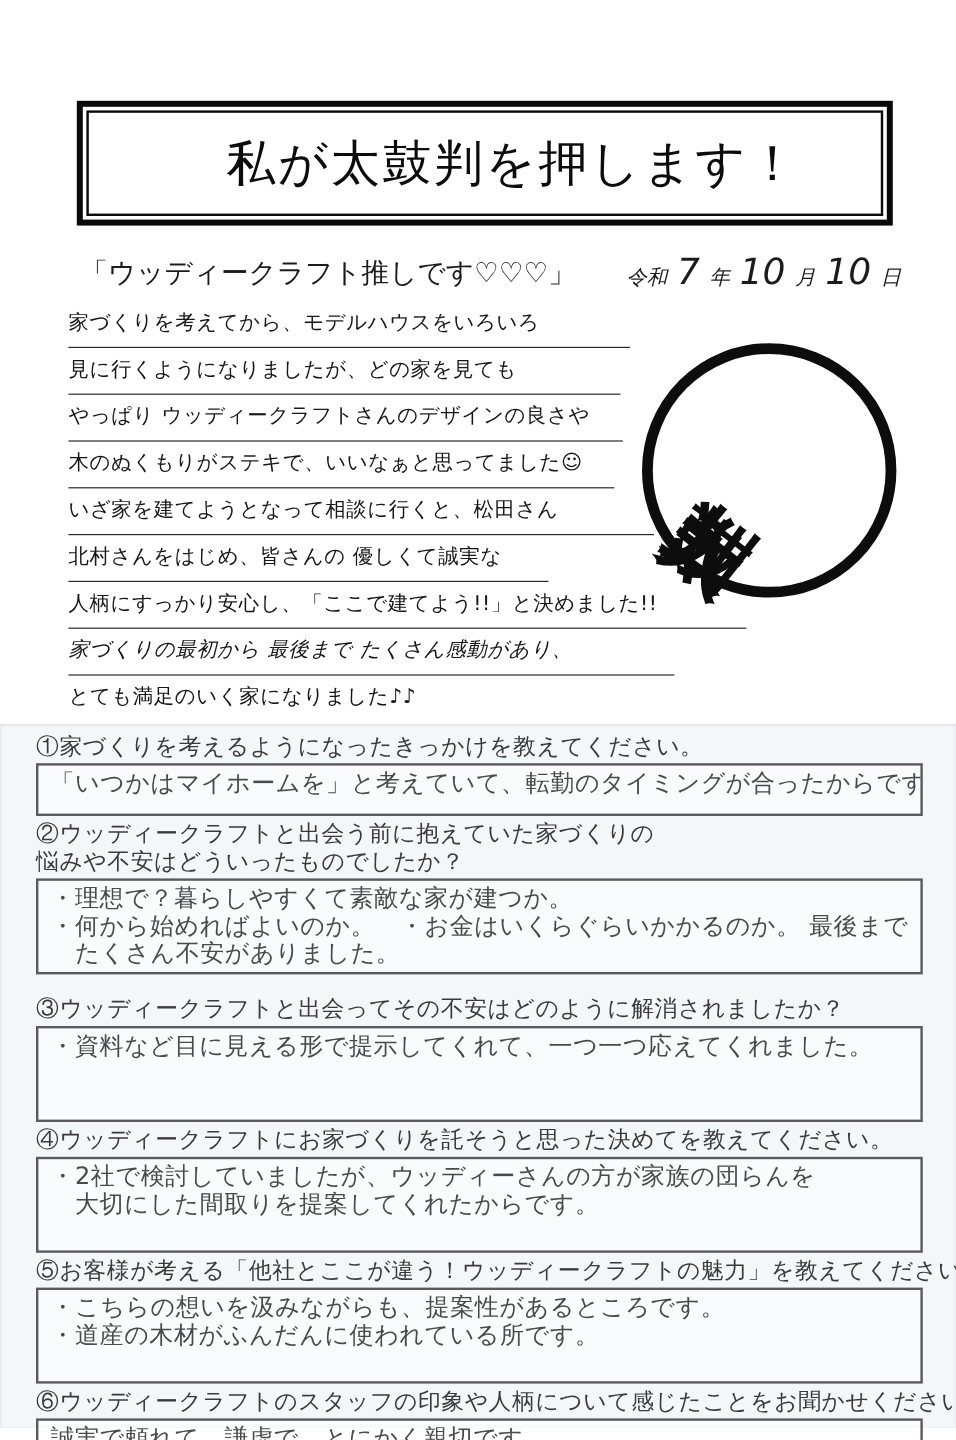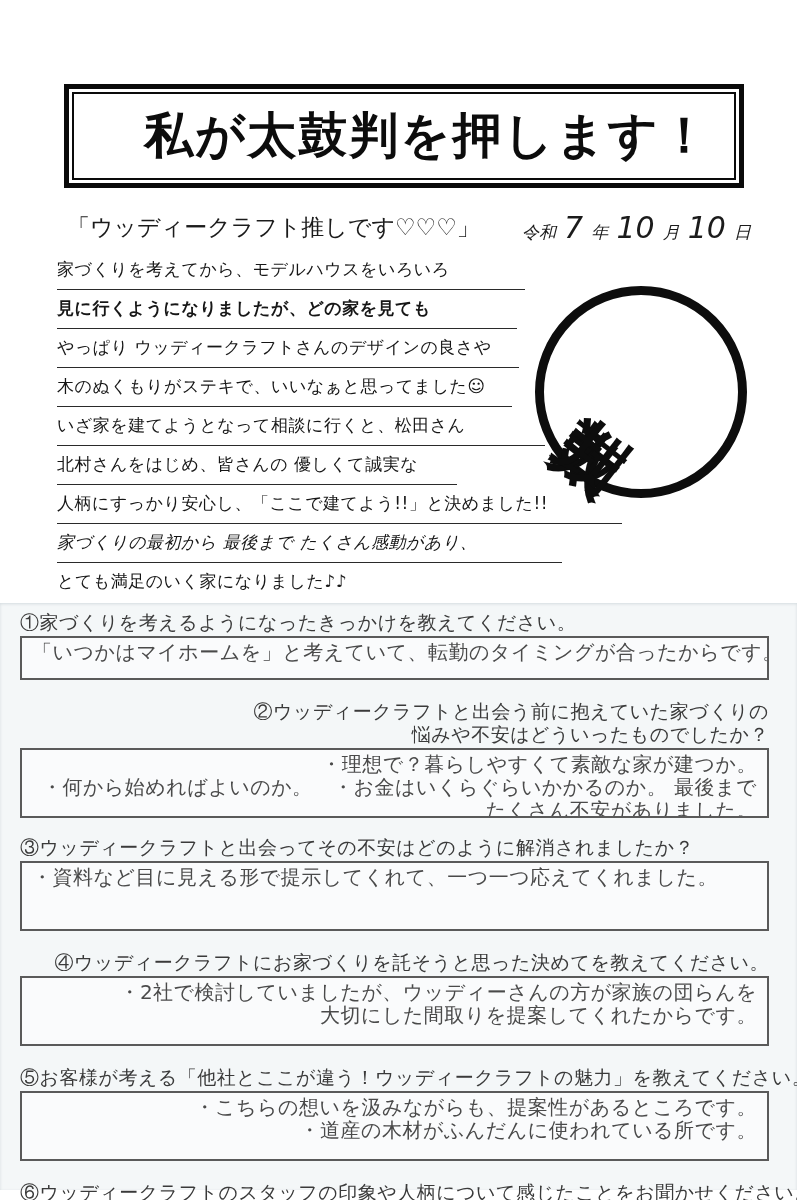--- a/index.html
+++ b/index.html
@@ -11,40 +11,40 @@
   
   .title-box{
     position:absolute;left:64px;top:84px;width:664px;
     border:5px solid #0a0a0a;background:#fff;padding:3px;
   }
   .title-inner{
     border:2px solid #0a0a0a;height:84px;
     display:flex;align-items:center;justify-content:center;
   }
   .title-text{
-    font-size:49px;font-weight:700;color:#0c0c0c;letter-spacing:2px;
+    font-size:41px;font-weight:400;color:#0c0c0c;letter-spacing:2px;
     font-family:"Liberation Sans",sans-serif;white-space:nowrap;margin-left:47px;
   }
   
   .hand{color:#1b1b1b;font-family:"DejaVu Sans",sans-serif;margin-left:11px;}
   .letter-heading{
     position:absolute;left:56px;top:212px;font-size:23px;white-space:nowrap;
   }
   .letter-date{
     position:absolute;left:522px;top:210px;white-space:nowrap;color:#1b1b1b;
   }
   .letter-date .era,.letter-date .suffix{font-size:17px;font-style:italic;}
   .letter-date .num{font-size:30px;font-style:italic;padding:0 3px;}
   .letter-lines{position:absolute;left:57px;top:251px;width:600px;}
   .letter-line{
     font-size:17px;height:38px;line-height:36px;white-space:nowrap;
     border-bottom:1.5px solid #2a2a2a;color:#161616;letter-spacing:0.5px;
   }
   .letter-line:nth-child(1){width:468px;}
-  .letter-line:nth-child(2){width:460px;font-weight:bold;}
+  .letter-line:nth-child(2){width:460px;}
   .letter-line:nth-child(3){width:462px;}
   .letter-line:nth-child(4){width:455px;}
   .letter-line:nth-child(5){width:488px;}
   .letter-line:nth-child(6){width:400px;}
   .letter-line:nth-child(7){width:565px;}
   .letter-line:nth-child(8){width:505px;font-style:italic;}
   .letter-line:nth-child(9){width:418px;border-bottom:none;height:34px;}
   .letter-line:nth-child(10){margin-left:92px;width:515px;border-bottom:3px solid #1a1a1a;height:36px;}
   
   .stamp{
@@ -54,37 +54,37 @@
   }
   .stamp-text{
     writing-mode:vertical-rl;text-orientation:upright;
     font-size:66px;line-height:62px;font-weight:900;color:#0d0d0d;
     transform:rotate(38deg);font-family:"DejaVu Sans",sans-serif;
     letter-spacing:-4px;
   }
   
   .sheet{
     position:absolute;left:0;top:603px;width:797px;height:587px;
-    background:#f4f7f8;box-sizing:border-box;padding:8px 28px 0 20px;
+    background:#f4f7f8;box-sizing:border-box;padding:8px 28px 0 30px;
     box-shadow:inset 0 1px 3px rgba(120,140,150,0.25);
   }
   .q-label{
     font-family:"Liberation Sans",sans-serif;color:#3a3a3a;
     font-size:19px;line-height:23px;letter-spacing:0.5px;white-space:nowrap;
   }
   .a-box{
     border:2px solid #5a5a5a;background:rgba(255,255,255,0.55);
     box-sizing:border-box;padding:3px 10px;overflow:hidden;
   }
   .a-line{
     font-size:20px;line-height:23px;color:#4a4a4a;white-space:nowrap;
     font-family:"DejaVu Sans",sans-serif;letter-spacing:0.5px;
   }
-  .mt2{margin-top:2px;} .mt3{margin-top:18px;} .mt4{margin-top:20px;text-align:right;}
-  .h44{height:44px;} .h68{height:70px;}
+  .mt2{margin-top:2px;} .mt3{margin-top:18px;} .mt4{margin-top:4px;}
+  .h44{height:44px;} .h68{height:80px;}
 </style>
 </head>
 <body>
 
 <div class="title-box">
   <div class="title-inner">
     <span class="title-text">私が太鼓判を押します！</span>
   </div>
 </div>
 

